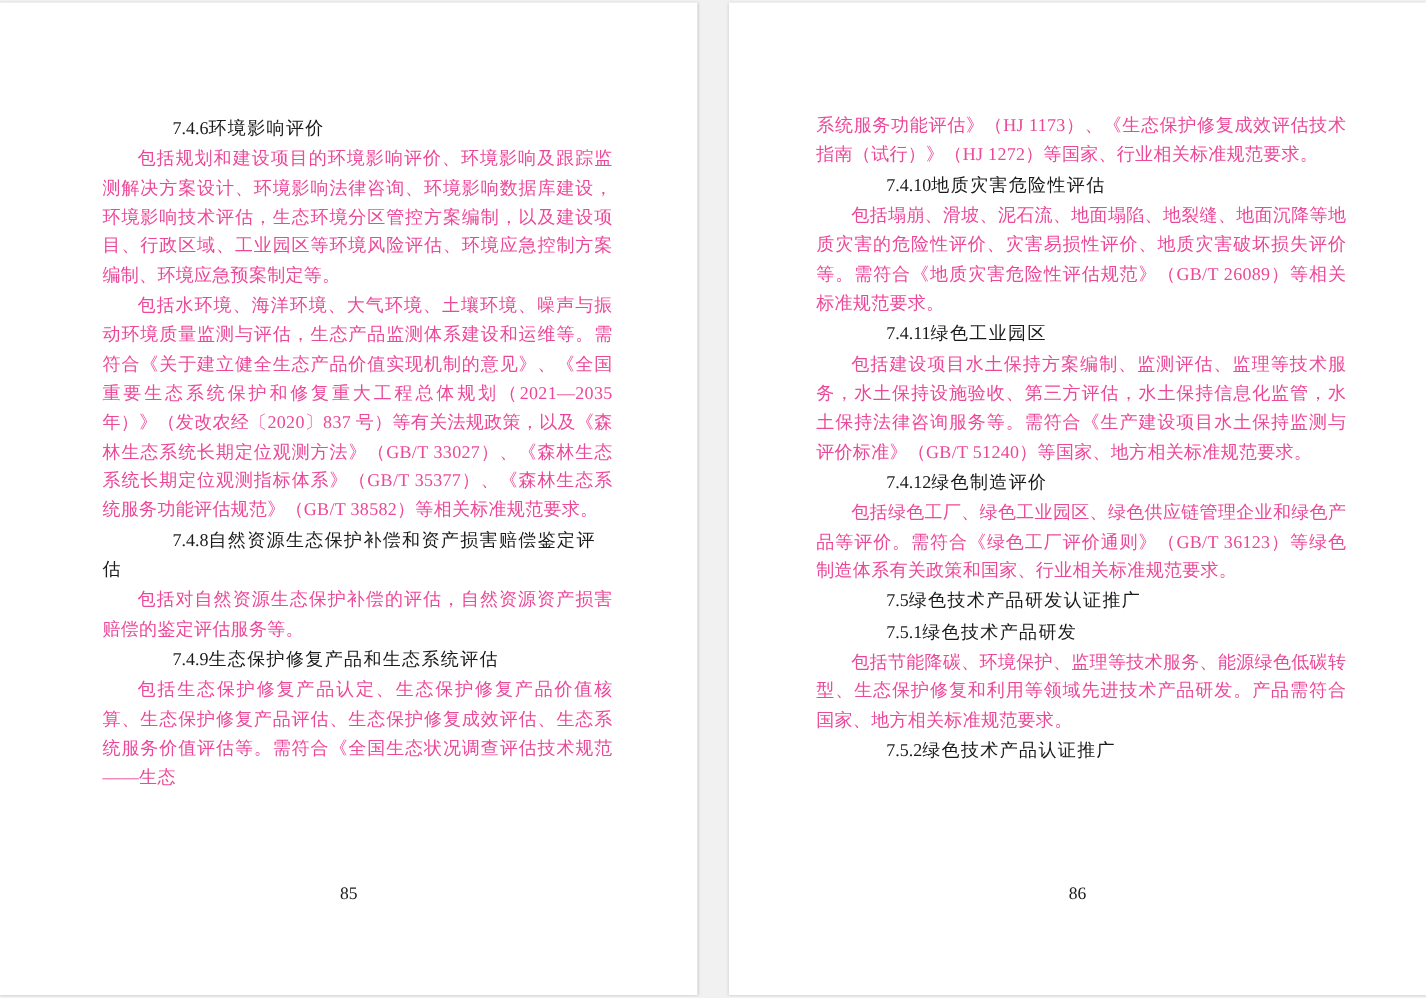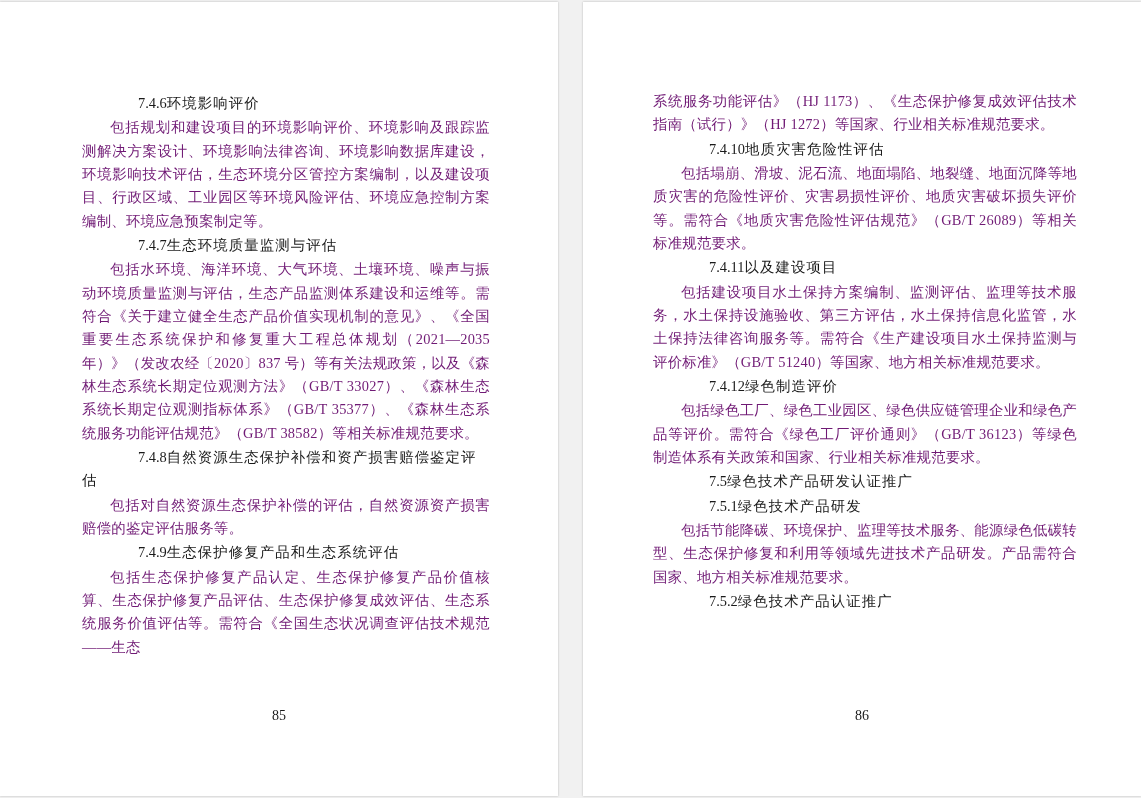--- a/index.html
+++ b/index.html
@@ -58,21 +58,21 @@
   }
   .heading.level2 .num {
     min-width: 34px;
   }
   .heading .ttl {
     letter-spacing: 1.1px;
   }
   p.para {
     font-size: 14.4px;
     line-height: 1.62;
-    color: #701a75;
+    color: #ec4899;
     margin: 0 0 1px 0;
     text-indent: 28px;
     text-align: justify;
     text-justify: inter-ideograph;
     letter-spacing: 0.25px;
     word-break: break-all;
   }
   p.para.j {
     text-align-last: left;
   }
@@ -94,23 +94,20 @@
 
   <div class="page left">
     <div class="page-body">
 
       <div class="heading">
         <span class="num">7.4.6</span><span class="ttl">环境影响评价</span>
       </div>
 
       <p class="para j">包括规划和建设项目的环境影响评价、环境影响及跟踪监测解决方案设计、环境影响法律咨询、环境影响数据库建设，环境影响技术评估，生态环境分区管控方案编制，以及建设项目、行政区域、工业园区等环境风险评估、环境应急控制方案编制、环境应急预案制定等。</p>
 
-      <div class="heading">
-        <span class="num">7.4.7</span><span class="ttl">生态环境质量监测与评估</span>
-      </div>
 
       <p class="para j">包括水环境、海洋环境、大气环境、土壤环境、噪声与振动环境质量监测与评估，生态产品监测体系建设和运维等。需符合《关于建立健全生态产品价值实现机制的意见》、《全国重要生态系统保护和修复重大工程总体规划（2021—2035 年）》（发改农经〔2020〕837 号）等有关法规政策，以及《森林生态系统长期定位观测方法》（GB/T 33027）、《森林生态系统长期定位观测指标体系》（GB/T 35377）、《森林生态系统服务功能评估规范》（GB/T 38582）等相关标准规范要求。</p>
 
       <div class="heading">
         <span class="num">7.4.8</span><span class="ttl">自然资源生态保护补偿和资产损害赔偿鉴定评估</span>
       </div>
 
       <p class="para j">包括对自然资源生态保护补偿的评估，自然资源资产损害赔偿的鉴定评估服务等。</p>
 
       <div class="heading">
@@ -128,21 +125,21 @@
 
       <p class="para j" style="text-indent:0">系统服务功能评估》（HJ 1173）、《生态保护修复成效评估技术指南（试行）》（HJ 1272）等国家、行业相关标准规范要求。</p>
 
       <div class="heading">
         <span class="num">7.4.10</span><span class="ttl">地质灾害危险性评估</span>
       </div>
 
       <p class="para j">包括塌崩、滑坡、泥石流、地面塌陷、地裂缝、地面沉降等地质灾害的危险性评价、灾害易损性评价、地质灾害破坏损失评价等。需符合《地质灾害危险性评估规范》（GB/T 26089）等相关标准规范要求。</p>
 
       <div class="heading">
-        <span class="num">7.4.11</span><span class="ttl">以及建设项目</span>
+        <span class="num">7.4.11</span><span class="ttl">绿色工业园区</span>
       </div>
 
       <p class="para j">包括建设项目水土保持方案编制、监测评估、监理等技术服务，水土保持设施验收、第三方评估，水土保持信息化监管，水土保持法律咨询服务等。需符合《生产建设项目水土保持监测与评价标准》（GB/T 51240）等国家、地方相关标准规范要求。</p>
 
       <div class="heading">
         <span class="num">7.4.12</span><span class="ttl">绿色制造评价</span>
       </div>
 
       <p class="para j">包括绿色工厂、绿色工业园区、绿色供应链管理企业和绿色产品等评价。需符合《绿色工厂评价通则》（GB/T 36123）等绿色制造体系有关政策和国家、行业相关标准规范要求。</p>
 

